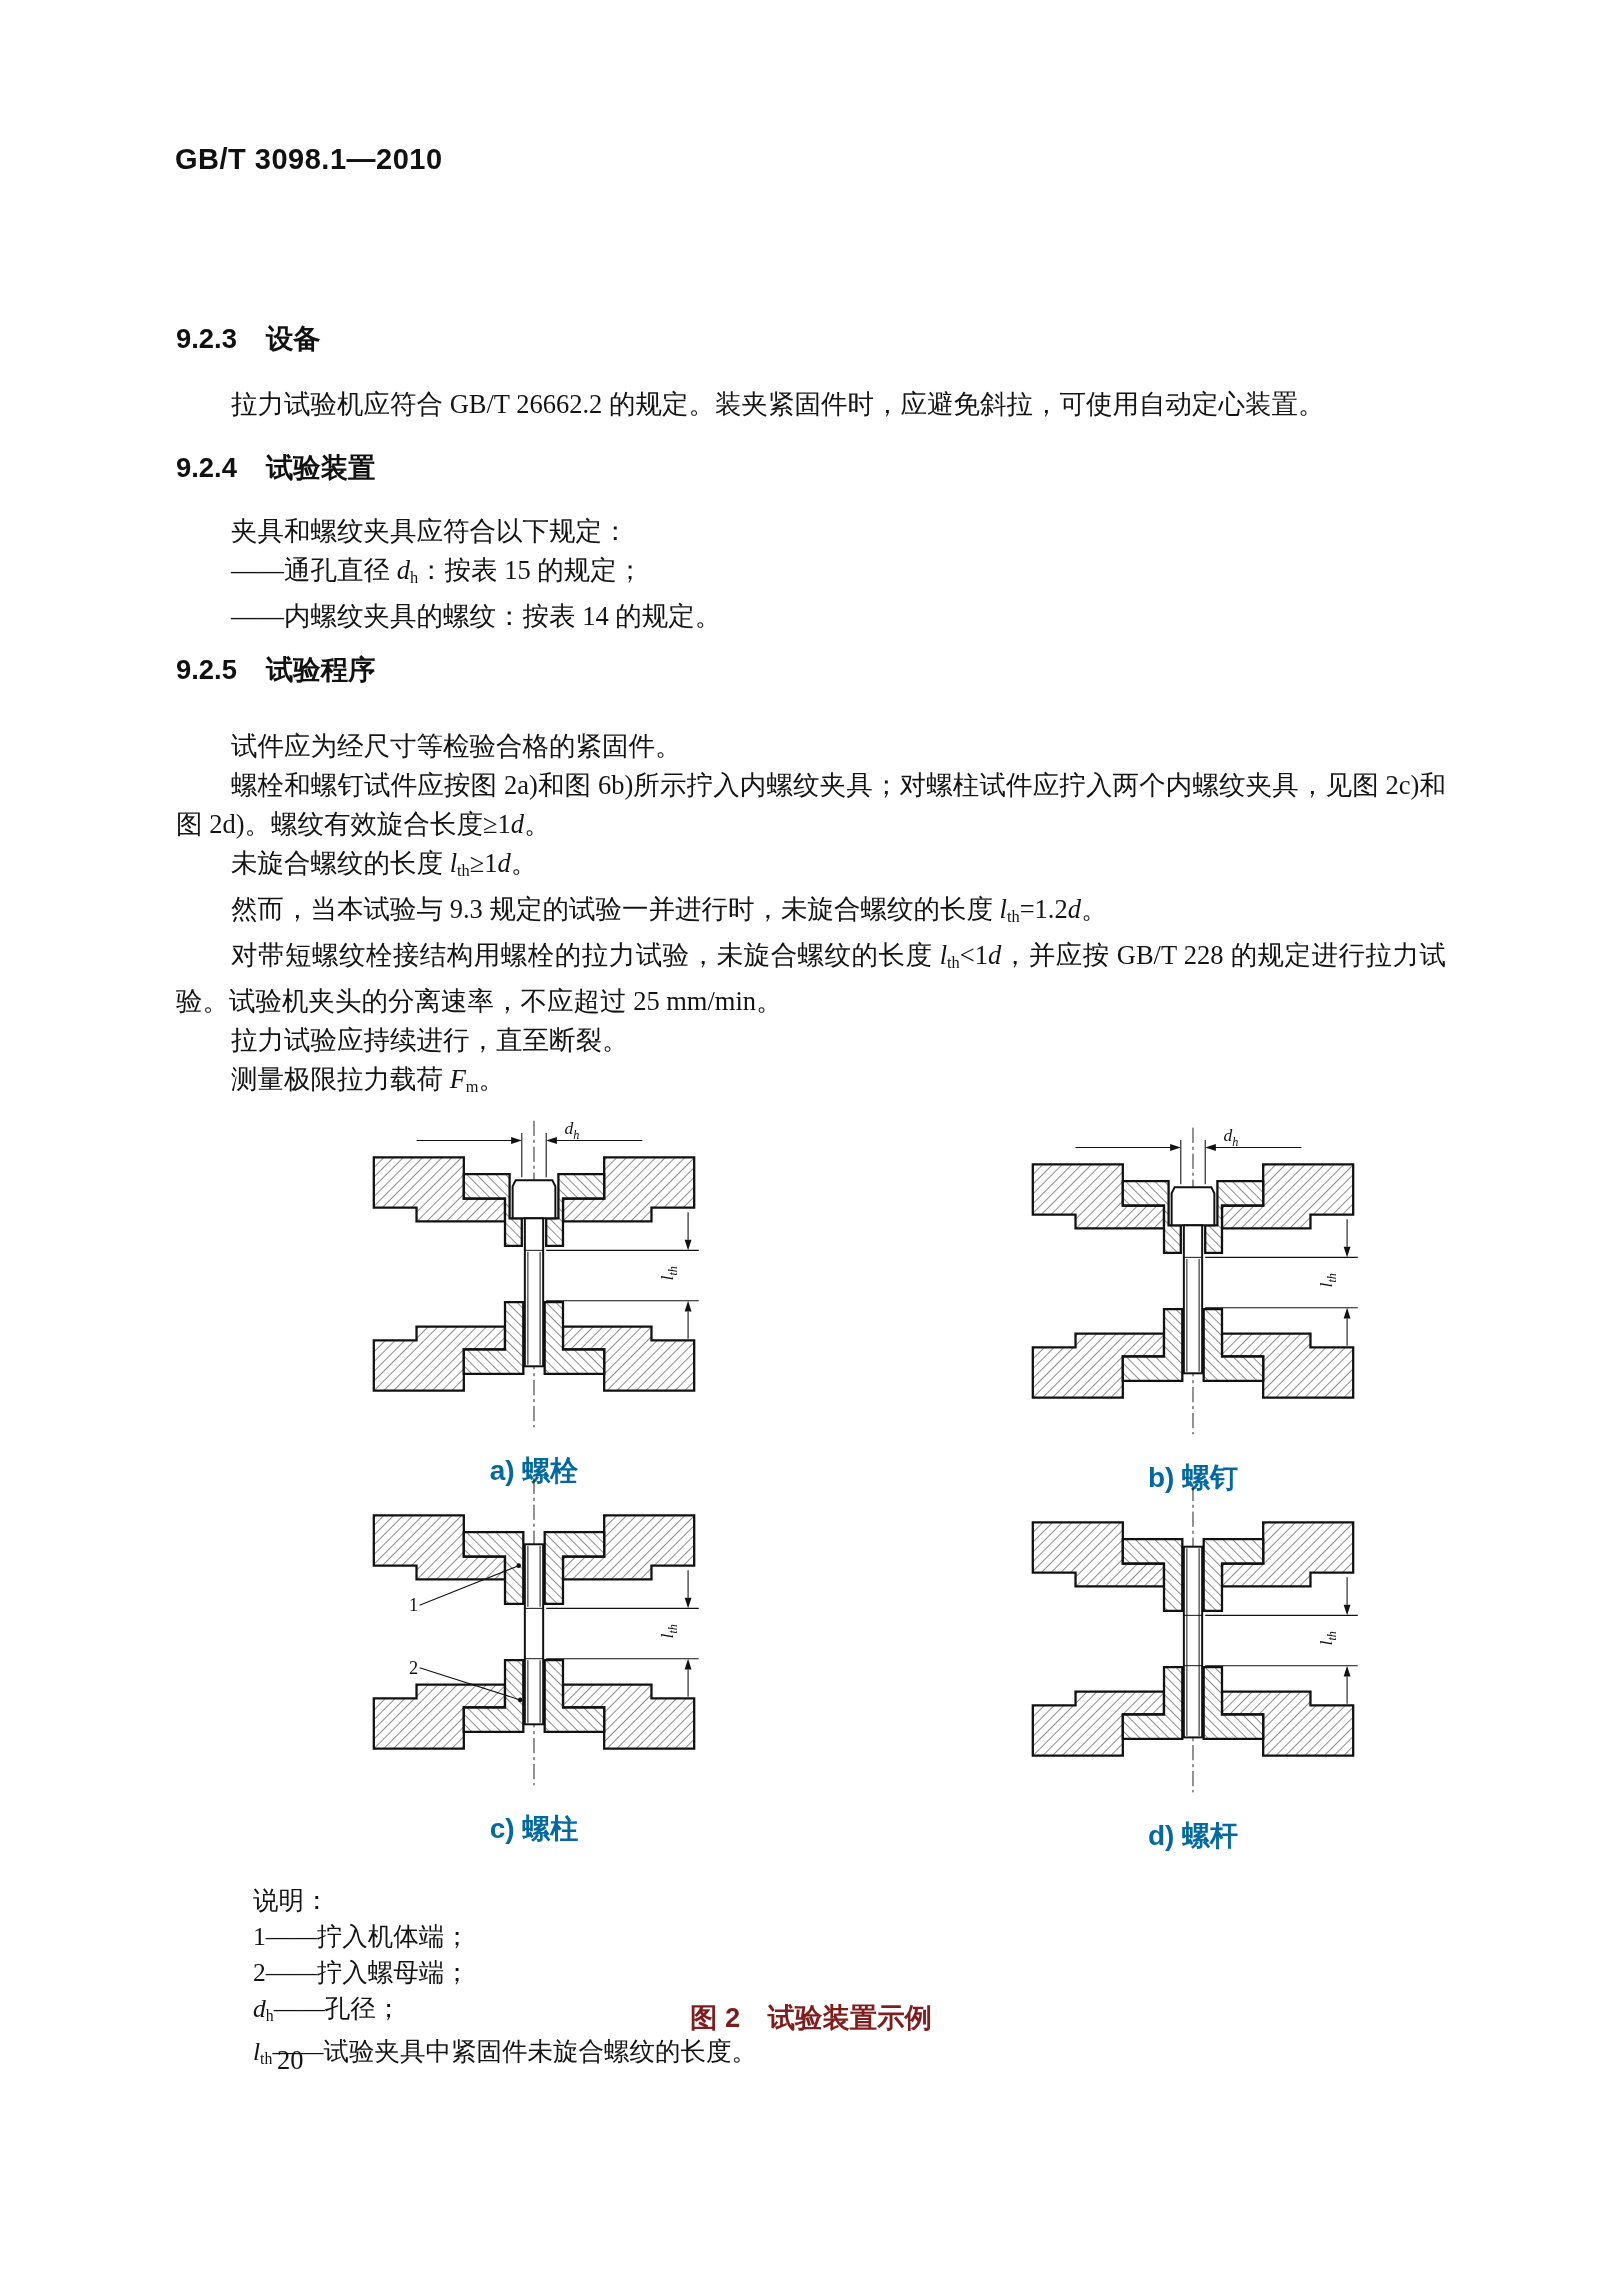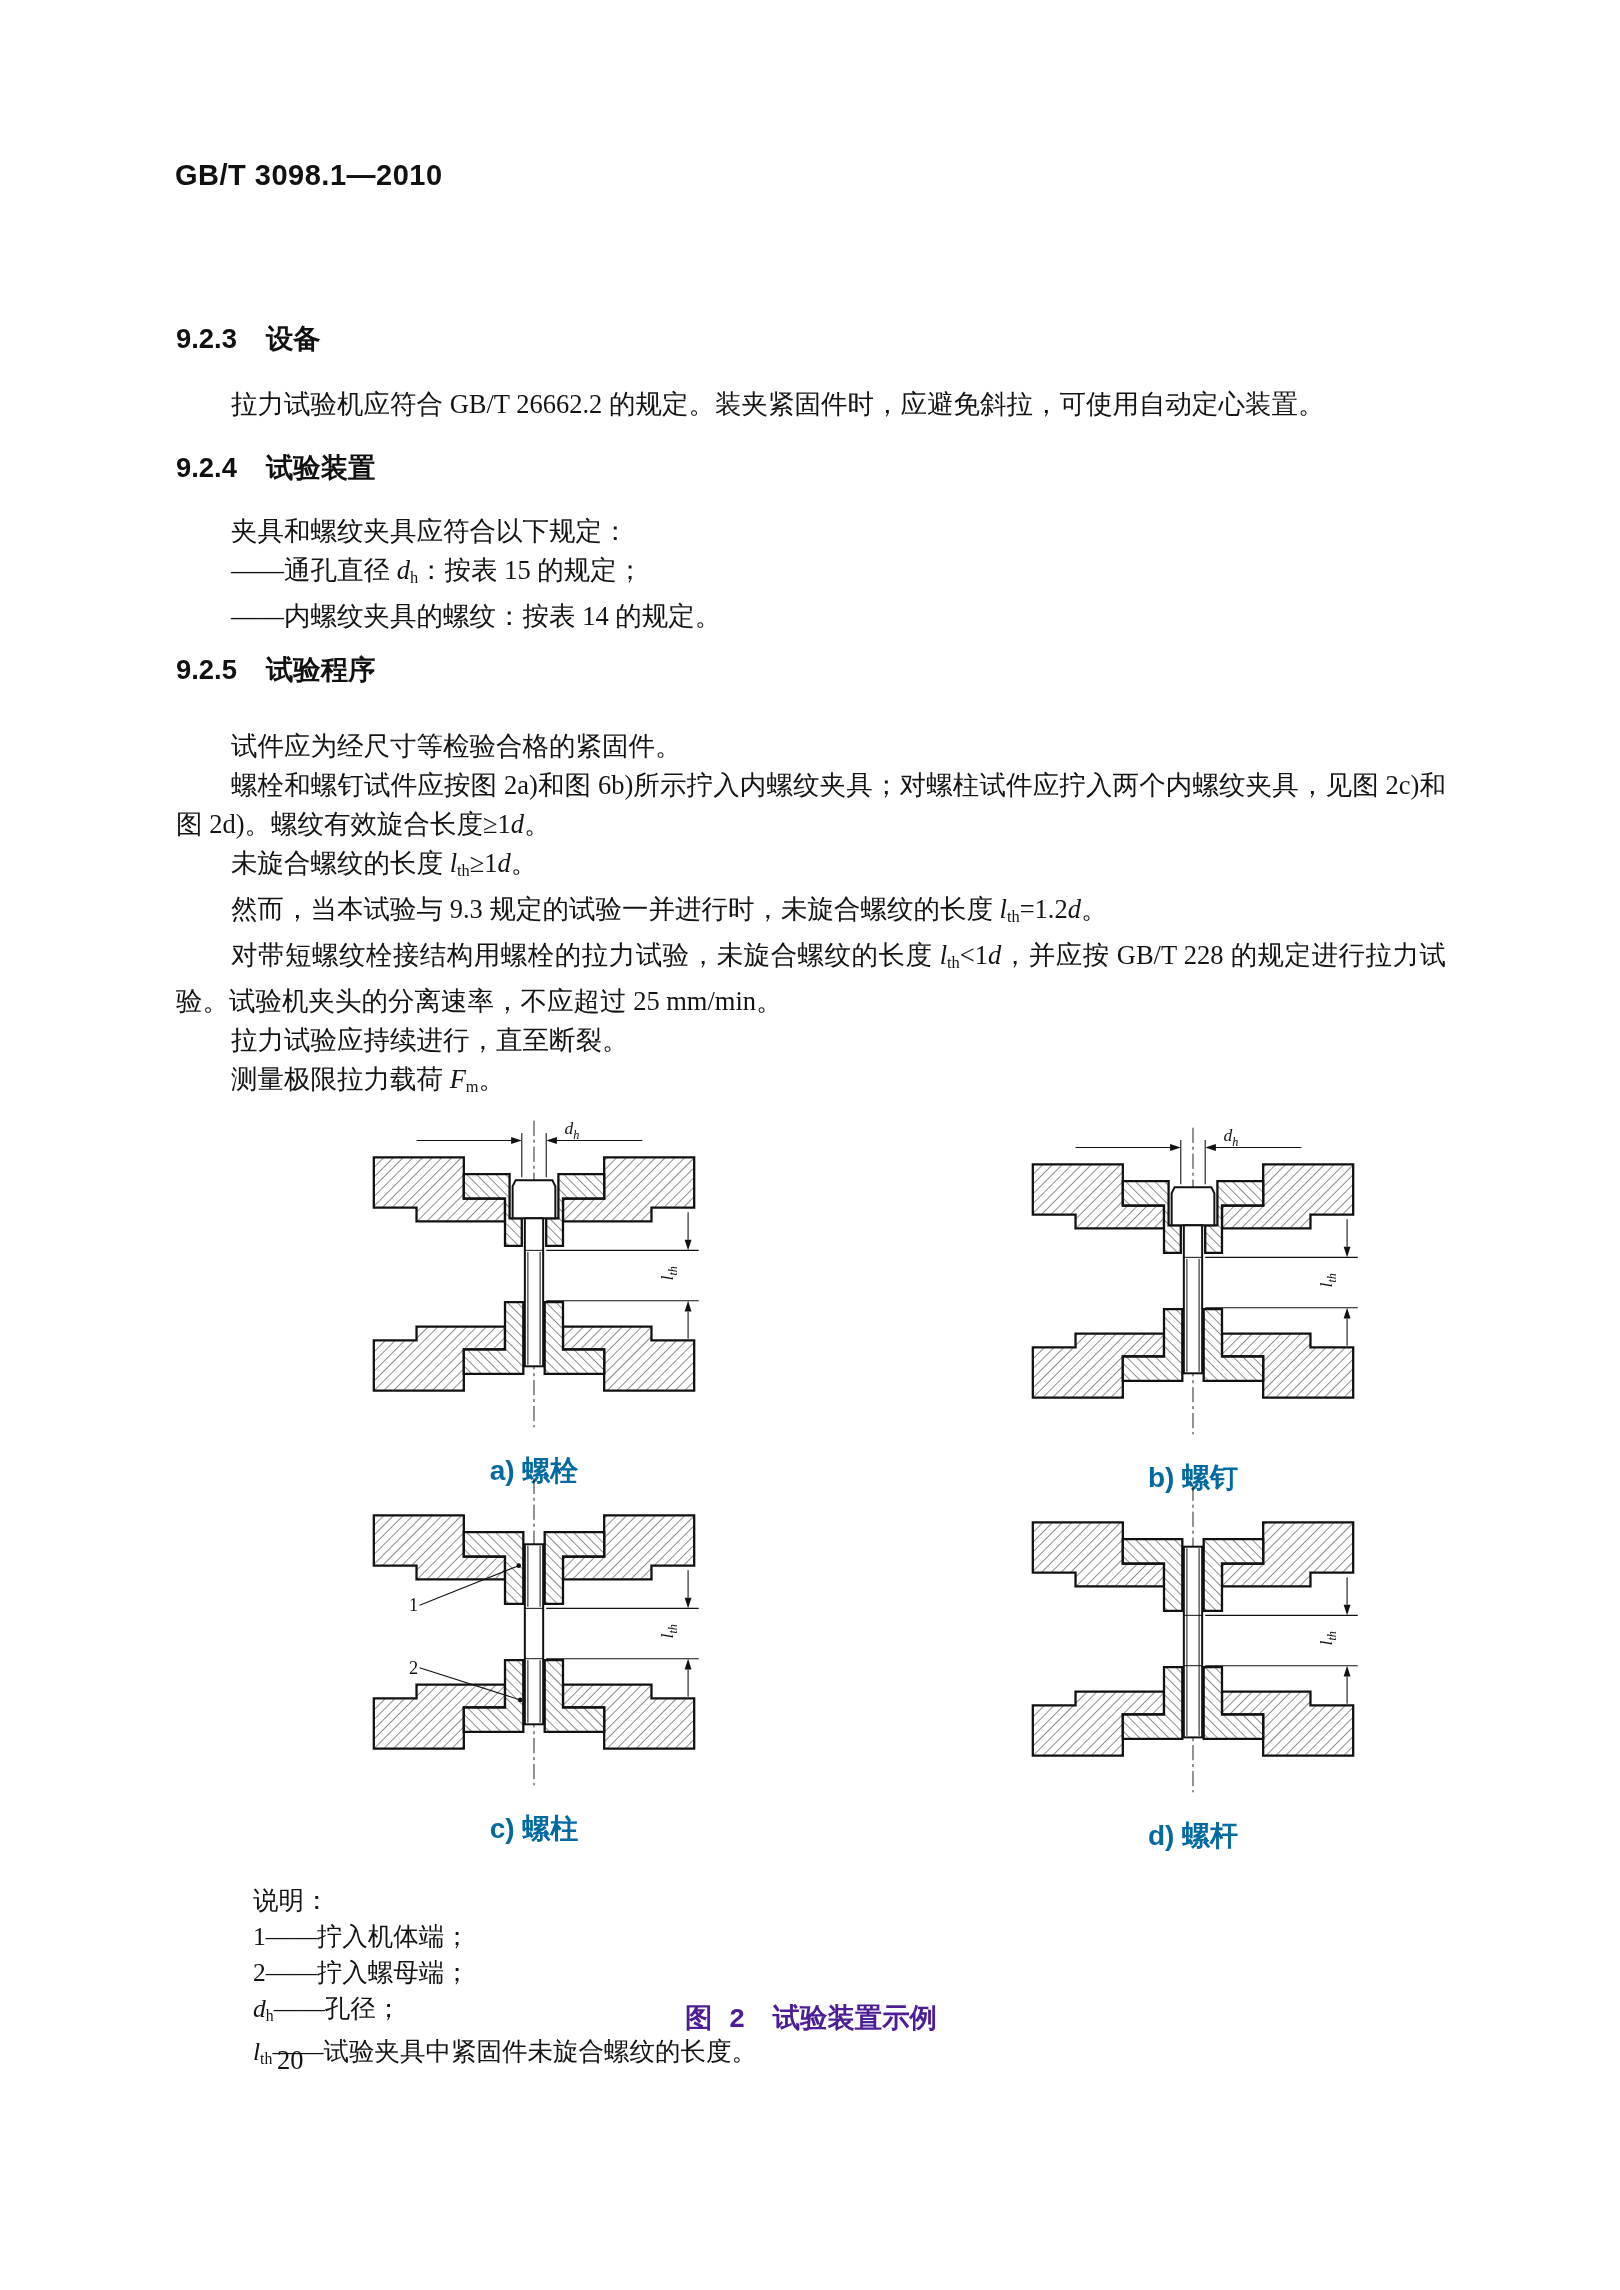--- a/index.html
+++ b/index.html
@@ -13,21 +13,20 @@
     overflow:hidden;
   }
   .std-header{
     position:absolute;
     left:175px; top:143px;
     font-family:"Liberation Sans", sans-serif;
     font-weight:700;
     font-size:29px;
     letter-spacing:0.5px;
     color:#111;
-    margin-top:16px;
   }
   .body-text{
     position:absolute;
     left:176px; top:307px;
     width:1270px;
     font-size:26.5px;
     line-height:39px;
     text-align:justify;
   }
   .hd{
@@ -69,24 +68,24 @@
     font-size:25.5px;
     line-height:36px;
     color:#141414;
     margin-top:36px;
   }
   .fig-caption{
     position:absolute;
     left:176px; top:2000px;
     width:1270px;
     text-align:center;
-    font-family:Liberation Mono, monospace;
+    font-family:Liberation Sans, sans-serif;
     font-weight:700;
     font-size:27.4px;
-    color:#4c1d95;
+    color:#7f1d1d;
   }
   .fig-caption .cap-title{margin-left:27.4px;}
   .page-num{
     position:absolute;
     left:277px; top:2045px;
     font-size:26.5px;
   }
   
   .cl{stroke:#111;stroke-width:1.2;stroke-dasharray:20 5 4 5;fill:none;}
   .dim line{stroke:#111;stroke-width:1.4;}

